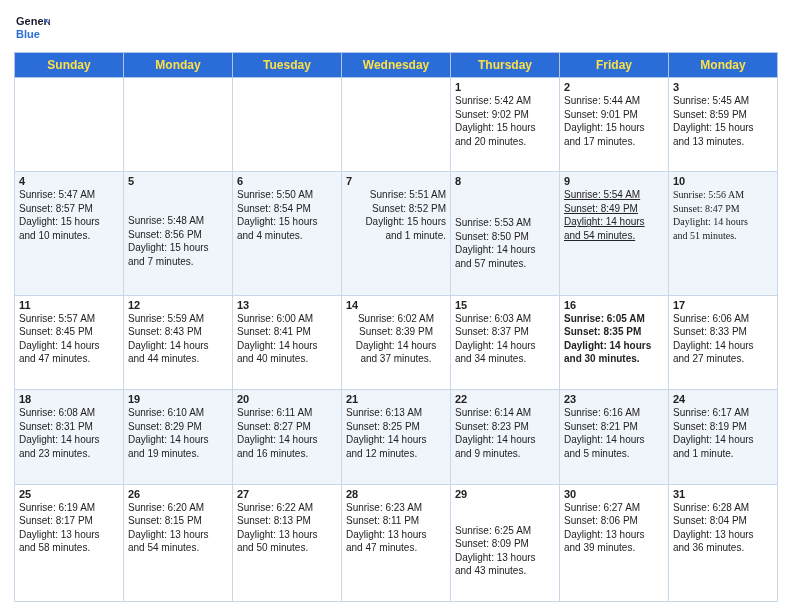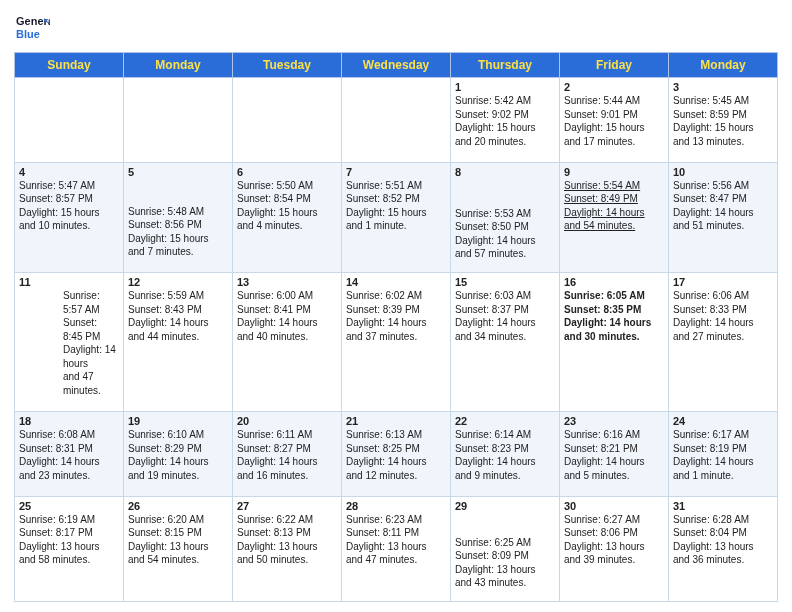--- a/index.html
+++ b/index.html
@@ -160,72 +160,72 @@
           </td>
           <td>
             <span class="day-number">6</span>
             <div class="day-info" style="white-space: pre-line;">Sunrise: 5:50 AM
 Sunset: 8:54 PM
 Daylight: 15 hours
 and 4 minutes.</div>
           </td>
           <td>
             <span class="day-number">7</span>
-            <div class="day-info" style="white-space: pre-line;">Sunrise: 5:51 AM
+            <div class="day-info" style="white-space: pre-line; text-align: right;">Sunrise: 5:51 AM
 Sunset: 8:52 PM
 Daylight: 15 hours
 and 1 minute.</div>
           </td>
           <td>
             <span class="day-number">8</span>
             <div class="day-info" style="white-space: pre-line; margin-top: 29px;">Sunrise: 5:53 AM
 Sunset: 8:50 PM
 Daylight: 14 hours
 and 57 minutes.</div>
           </td>
           <td>
             <span class="day-number">9</span>
             <div class="day-info" style="white-space: pre-line; text-decoration: underline;">Sunrise: 5:54 AM
 Sunset: 8:49 PM
 Daylight: 14 hours
 and 54 minutes.</div>
           </td>
           <td>
             <span class="day-number">10</span>
-            <div class="day-info" style="white-space: pre-line;">Sunrise: 5:56 AM
+            <div class="day-info" style="white-space: pre-line; font-family: Liberation Serif, serif;">Sunrise: 5:56 AM
 Sunset: 8:47 PM
 Daylight: 14 hours
 and 51 minutes.</div>
           </td>
         </tr>
         <tr>
           <td>
             <span class="day-number">11</span>
-            <div class="day-info" style="white-space: pre-line; margin-left: 44px;">Sunrise: 5:57 AM
+            <div class="day-info" style="white-space: pre-line;">Sunrise: 5:57 AM
 Sunset: 8:45 PM
 Daylight: 14 hours
 and 47 minutes.</div>
           </td>
           <td>
             <span class="day-number">12</span>
             <div class="day-info" style="white-space: pre-line;">Sunrise: 5:59 AM
 Sunset: 8:43 PM
 Daylight: 14 hours
 and 44 minutes.</div>
           </td>
           <td>
             <span class="day-number">13</span>
             <div class="day-info" style="white-space: pre-line;">Sunrise: 6:00 AM
 Sunset: 8:41 PM
 Daylight: 14 hours
 and 40 minutes.</div>
           </td>
           <td>
             <span class="day-number">14</span>
-            <div class="day-info" style="white-space: pre-line;">Sunrise: 6:02 AM
+            <div class="day-info" style="white-space: pre-line; text-align: center;">Sunrise: 6:02 AM
 Sunset: 8:39 PM
 Daylight: 14 hours
 and 37 minutes.</div>
           </td>
           <td>
             <span class="day-number">15</span>
             <div class="day-info" style="white-space: pre-line;">Sunrise: 6:03 AM
 Sunset: 8:37 PM
 Daylight: 14 hours
 and 34 minutes.</div>

